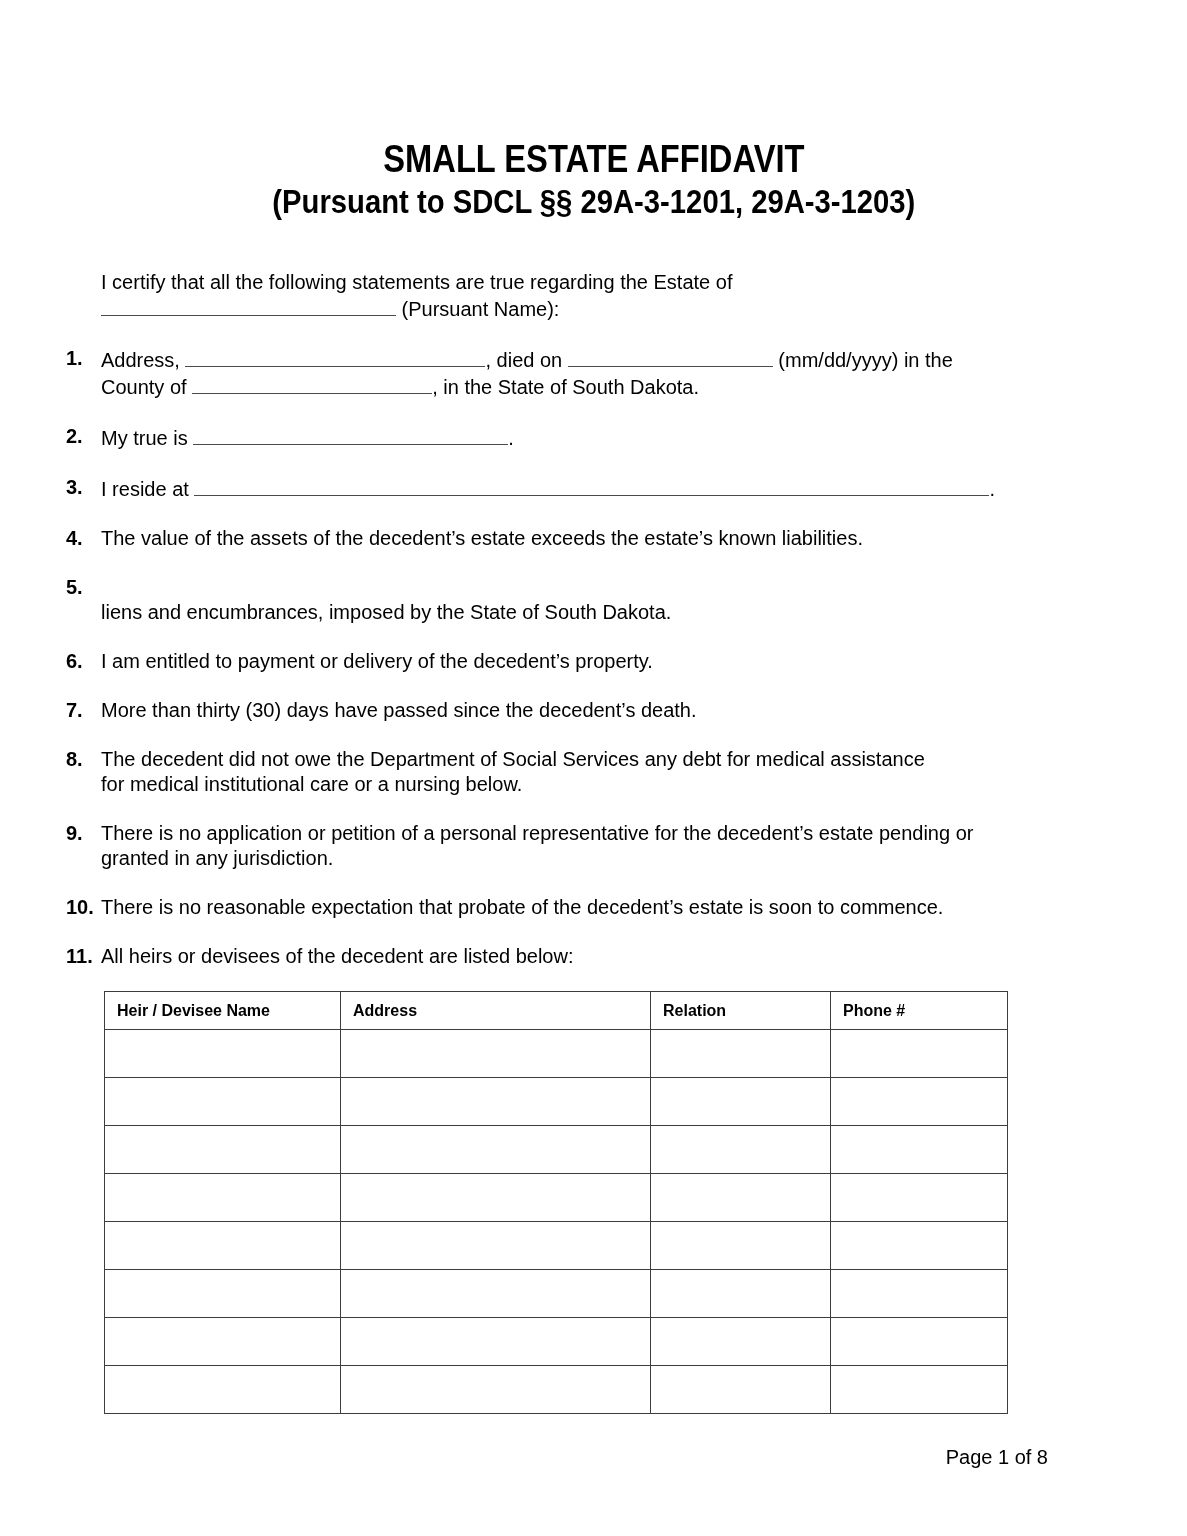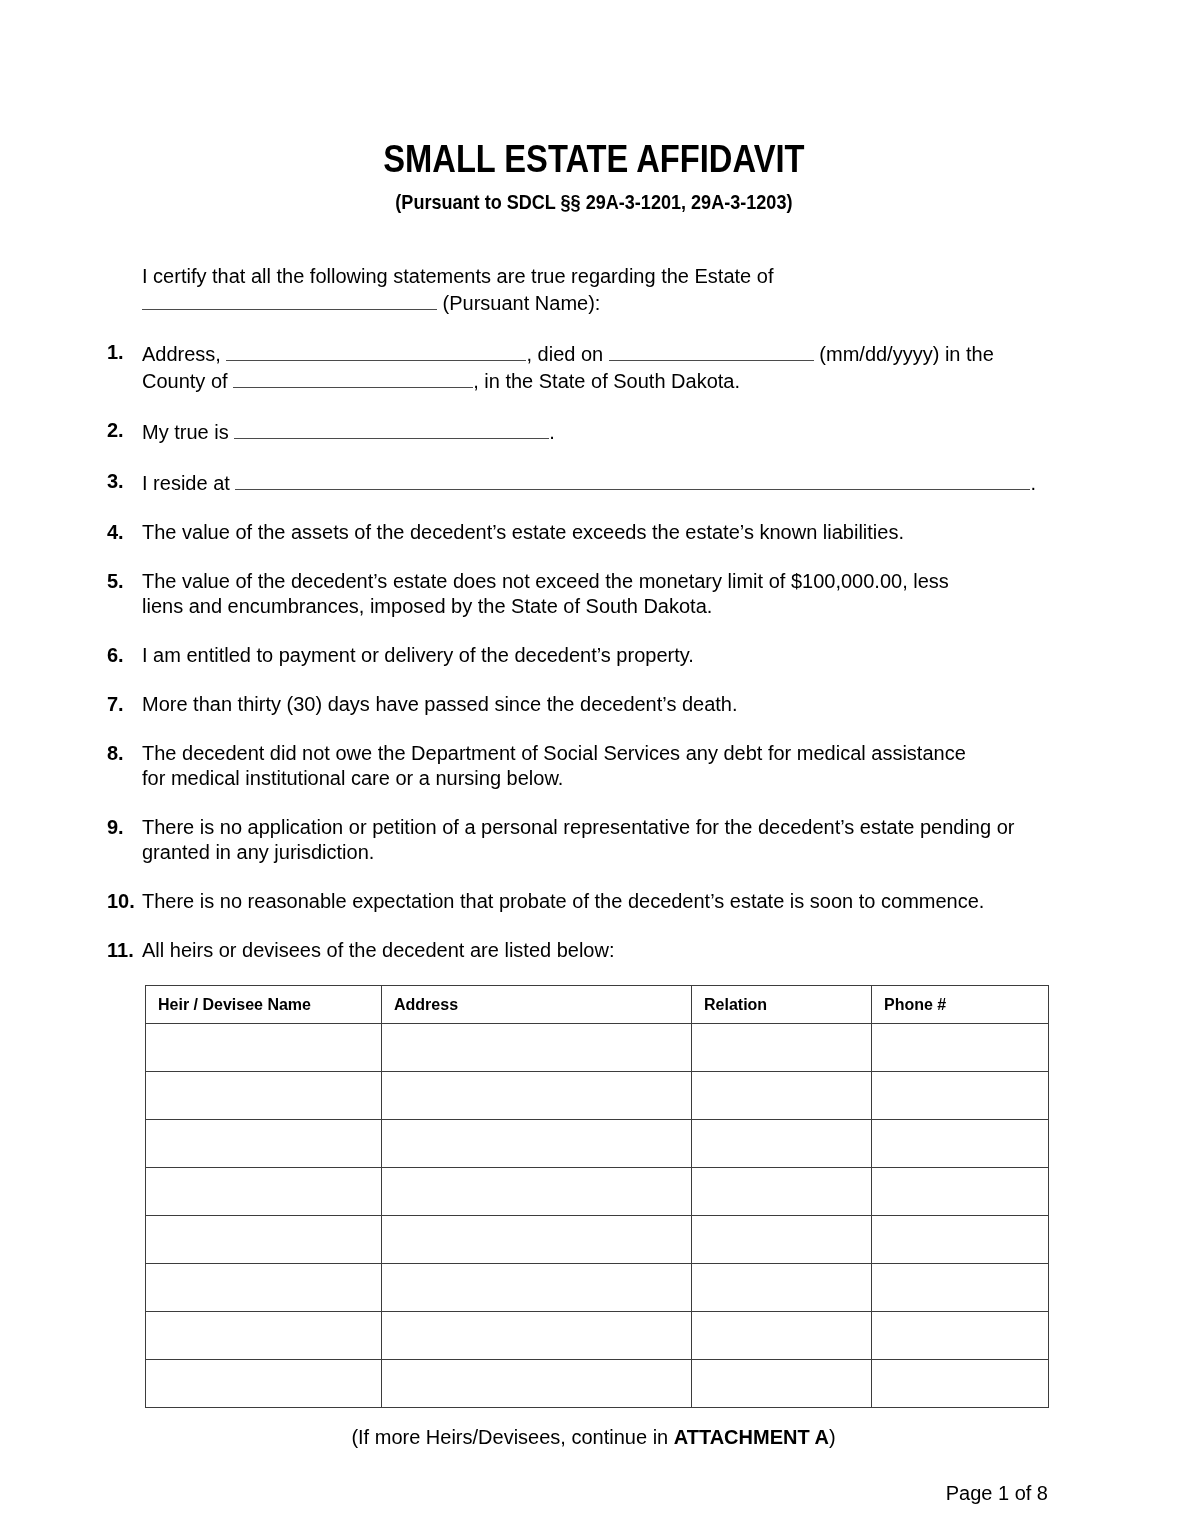--- a/index.html
+++ b/index.html
@@ -15,28 +15,28 @@
   .title{
     margin:140px 0 0 0;
     text-align:center;
     font-size:38px;
     line-height:1.0;
     font-weight:bold;
     letter-spacing:0;
   }
   .condensed{display:inline-block;transform:scaleX(0.86);transform-origin:center;white-space:nowrap;}
   .subtitle{
-    margin-top:13px;
+    margin-top:6px;
     text-align:center;
-    font-size:21px;
+    font-size:34px;
     font-weight:bold;
     line-height:1.0;
   }
   .content{
-    margin-left:107px;
+    margin-left:66px;
     width:941px;
     font-size:20px;
   }
   .intro{
     margin-left:35px;
     margin-top:51px;
     width:915px;
     line-height:26px;
   }
   .item{
@@ -127,21 +127,21 @@
         <div class="item">
           <span class="num">3.</span>
           <span class="text"><span>I reside at </span><span class="blank w-affiant_address"></span><span>.</span></span>
         </div>
         <div class="item">
           <span class="num">4.</span>
           <span class="text"><span>The value of the assets of the decedent’s estate exceeds the estate’s known liabilities.</span></span>
         </div>
         <div class="item">
           <span class="num">5.</span>
-          <span class="text"><span>The value of the decedent’s estate does not exceed the monetary limit of $100,000.00, less</span><br><span>liens and encumbrances, imposed by the State of South Dakota.</span></span>
+          <span class="text"><br><span>liens and encumbrances, imposed by the State of South Dakota.</span></span>
         </div>
         <div class="item">
           <span class="num">6.</span>
           <span class="text"><span>I am entitled to payment or delivery of the decedent’s property.</span></span>
         </div>
         <div class="item">
           <span class="num">7.</span>
           <span class="text"><span>More than thirty (30) days have passed since the decedent’s death.</span></span>
         </div>
         <div class="item">
@@ -223,17 +223,16 @@
           <tr>
             <td></td>
             <td></td>
             <td></td>
             <td></td>
           </tr>
         </tbody>
     </table>
   </div>
 
-  <div class="footnote"><span>(If more Heirs/Devisees, continue in </span><span class="b">ATTACHMENT A</span><span>)</span></div>
 
   <div class="pagenum">Page 1 of 8</div>
 
 </div>
 
 </body></html>

